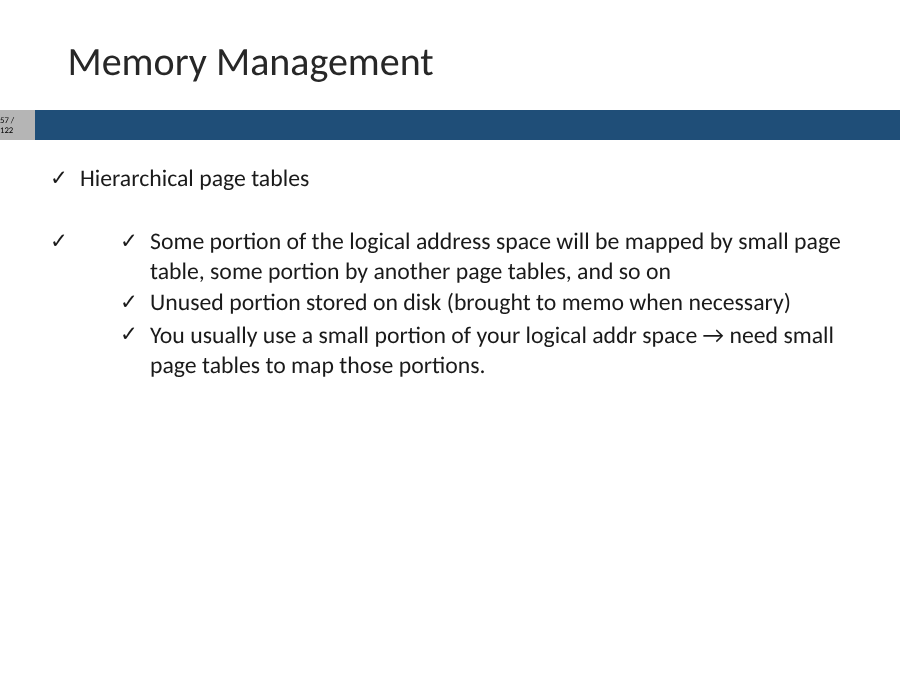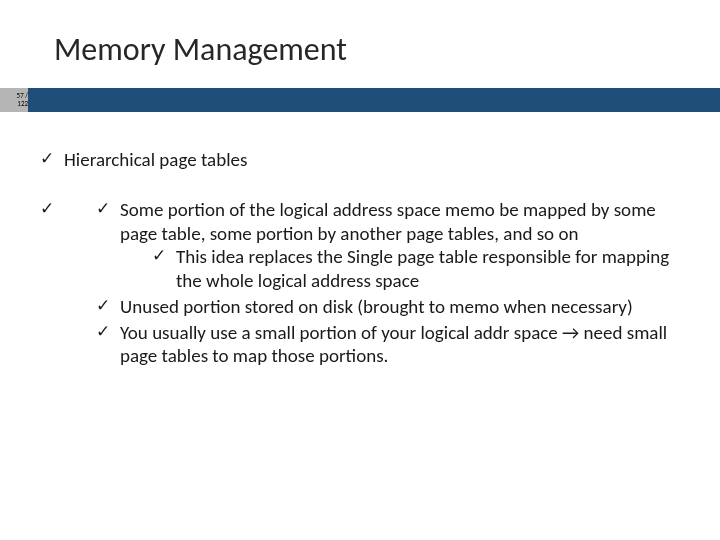--- a/index.html
+++ b/index.html
@@ -26,33 +26,33 @@
     width: 28px;
     height: 24px;
     background: #b5b5b5;
     color: #000;
     font-size: 7px;
     line-height: 1.1;
     text-align: center;
     display: flex;
     flex-direction: column;
     justify-content: center;
-    align-items: flex-end;
+    align-items: flex-start;
   }
   .band-badge .num-top { }
   .band-badge .num-bot { }
   .band-bar {
     flex: 1;
     background: #1f4e78;
     height: 24px;
   }
   .body {
     position: absolute;
     left: 38px;
-    top: 148px;
+    top: 132px;
     width: 650px;
     font-size: 19px;
     color: #1a1a1a;
     line-height: 1.25;
   }
   ul { list-style: none; }
   li { position: relative; padding-left: 26px; margin-bottom: 2px; }
   li::before {
     content: "✓";
     position: absolute;
@@ -83,24 +83,21 @@
 
   <div class="body">
     <ul class="lvl1">
       <li><span>Hierarchical page tables</span></li>
     </ul>
     <div class="spacer"></div>
     <ul class="lvl1">
       <li>
         <ul class="lvl2">
           <li>
-            <span>Some portion of the logical address space memo be mapped by some page table, some portion by another page tables, and so on</span>
-            <ul class="lvl3">
-              <li><span>This idea replaces the Single page table responsible for mapping the whole logical address space</span></li>
-            </ul>
+            <span>Some portion of the logical address space will be mapped by small page table, some portion by another page tables, and so on</span>
           </li>
           <li><span>Unused portion stored on disk (brought to memo when necessary)</span></li>
           <li><span>You usually use a small portion of your logical addr space → need small page tables to map those portions.</span></li>
         </ul>
       </li>
     </ul>
   </div>
 
 </div>
 

